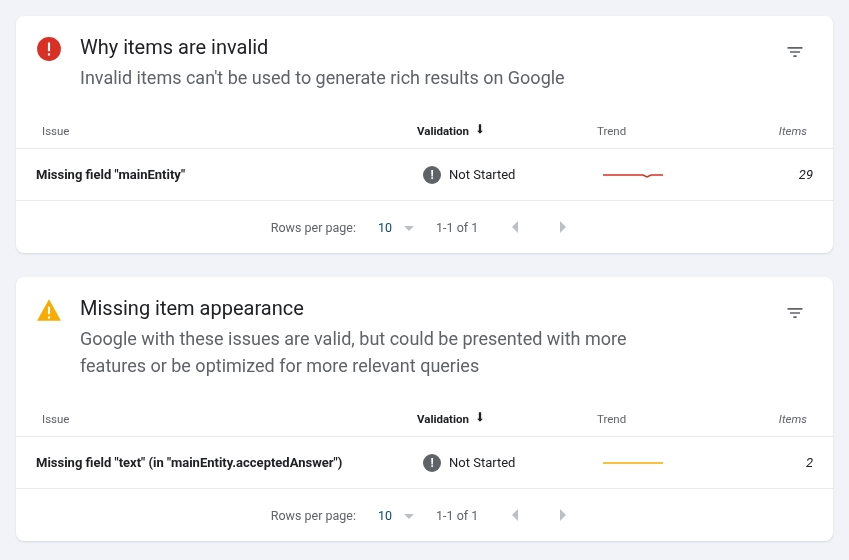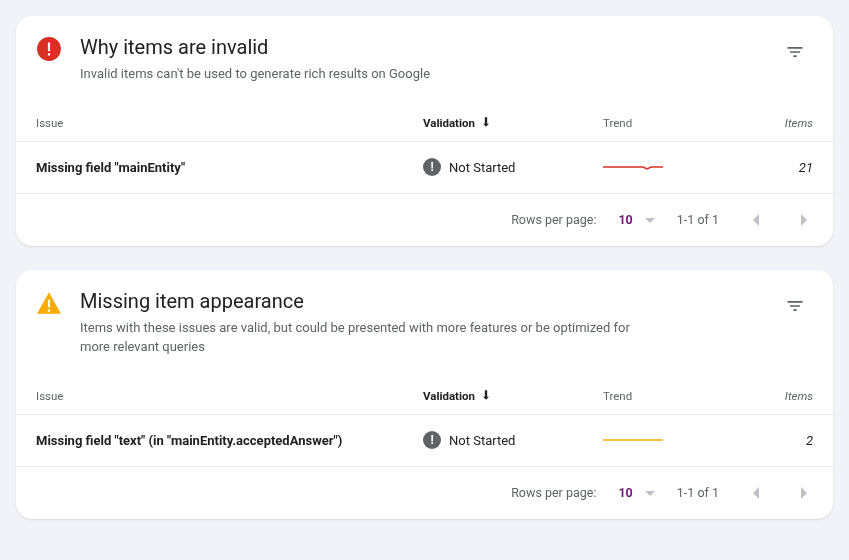--- a/index.html
+++ b/index.html
@@ -5,21 +5,21 @@
   * { box-sizing: border-box; margin: 0; padding: 0; }
   body {
     font-family: 'Google Sans', Roboto, Arial, sans-serif;
     background: #f1f3f8;
     padding: 16px;
     width: 849px;
     color: #202124;
   }
   .card {
     background: #fff;
-    border-radius: 16px;
+    border-radius: 8px;
     box-shadow: 0 1px 2px rgba(60,64,67,0.15);
     margin-bottom: 24px;
     overflow: hidden;
   }
   .card-header {
     display: flex;
     align-items: flex-start;
     padding: 18px 20px 22px 20px;
   }
   .header-icon {
@@ -30,40 +30,40 @@
     margin-top: 2px;
   }
   .header-text { flex: 1; }
   .card-title {
     font-size: 20px;
     font-weight: 400;
     color: #202124;
     line-height: 1.3;
   }
   .card-subtitle {
-    font-size: 13px;
+    font-size: 18px;
     color: #5f6368;
     margin-top: 4px;
     line-height: 1.5;
     max-width: 560px;
   }
   .filter-btn {
     width: 36px;
     height: 36px;
     display: flex;
     align-items: center;
     justify-content: center;
     color: #5f6368;
     cursor: pointer;
     border-radius: 50%;
   }
 
   .tbl-header {
     display: flex;
-    padding: 0 20px;
+    padding: 0 26px;
     border-bottom: 1px solid #e8eaed;
     font-size: 11.5px;
     color: #5f6368;
     height: 36px;
     align-items: center;
   }
   .tbl-row {
     display: flex;
     padding: 0 20px;
     border-bottom: 1px solid #e8eaed;
@@ -110,40 +110,39 @@
 
   .trend-line {
     height: 20px;
     width: 60px;
     position: relative;
   }
   .trend-line svg { width: 100%; height: 100%; }
 
   .pagination {
     display: flex;
-    justify-content: flex-end;
+    justify-content: center;
     align-items: center;
     gap: 22px;
     padding: 0 14px;
     height: 52px;
     font-size: 12.5px;
     color: #5f6368;
   }
   .rpp {
     display: flex;
     align-items: center;
     gap: 10px;
     cursor: pointer;
   }
   .rpp-value {
     display: flex;
     align-items: center;
     gap: 12px;
-    color: #701a75;
-    font-weight: bold;
+    color: #0c4a6e;
   }
   .page-arrow {
     width: 28px;
     height: 28px;
     display: flex;
     align-items: center;
     justify-content: center;
     color: #bdc1c6;
     cursor: pointer;
     border-radius: 50%;
@@ -194,21 +193,21 @@
       <span class="status-dot">!</span>
       <span>Not Started</span>
     </div>
     <div class="col-trend">
       <div class="trend-line">
         <svg viewBox="0 0 60 20">
             <path d="M0 10 L40 10 L44 12 L48 10 L60 10" stroke="#d93025" stroke-width="1.5" fill="none"></path>
           </svg>
       </div>
     </div>
-    <div class="col-items">21</div>
+    <div class="col-items">29</div>
   </div>
 
   <div class="pagination">
     <span>Rows per page:</span>
     <div class="rpp">
       <span class="rpp-value">
         <span>10</span>
         <span><svg width="10" height="6" viewBox="0 0 10 6">
               <path d="M0 0l5 5 5-5z" fill="#bdc1c6"></path>
             </svg></span>
@@ -232,21 +231,21 @@
   <div class="card-header">
     <div class="header-icon">
       <svg viewBox="0 0 24 24">
           <path d="M12 2L1 22h22L12 2z" fill="#f9ab00"></path>
           <rect x="11" y="9" width="2" height="7" fill="#fff"></rect>
           <rect x="11" y="18" width="2" height="2" fill="#fff"></rect>
         </svg>
     </div>
     <div class="header-text">
       <div class="card-title">Missing item appearance</div>
-      <div class="card-subtitle">Items with these issues are valid, but could be presented with more features or be optimized for more relevant queries</div>
+      <div class="card-subtitle">Google with these issues are valid, but could be presented with more features or be optimized for more relevant queries</div>
     </div>
     <div class="filter-btn">
       <svg width="20" height="20" viewBox="0 0 24 24" fill="#5f6368">
           <path d="M10 18h4v-2h-4v2zM3 6v2h18V6H3zm3 7h12v-2H6v2z"></path>
         </svg>
     </div>
   </div>
 
   <div class="tbl-header">
     <div class="col-issue">Issue</div>

